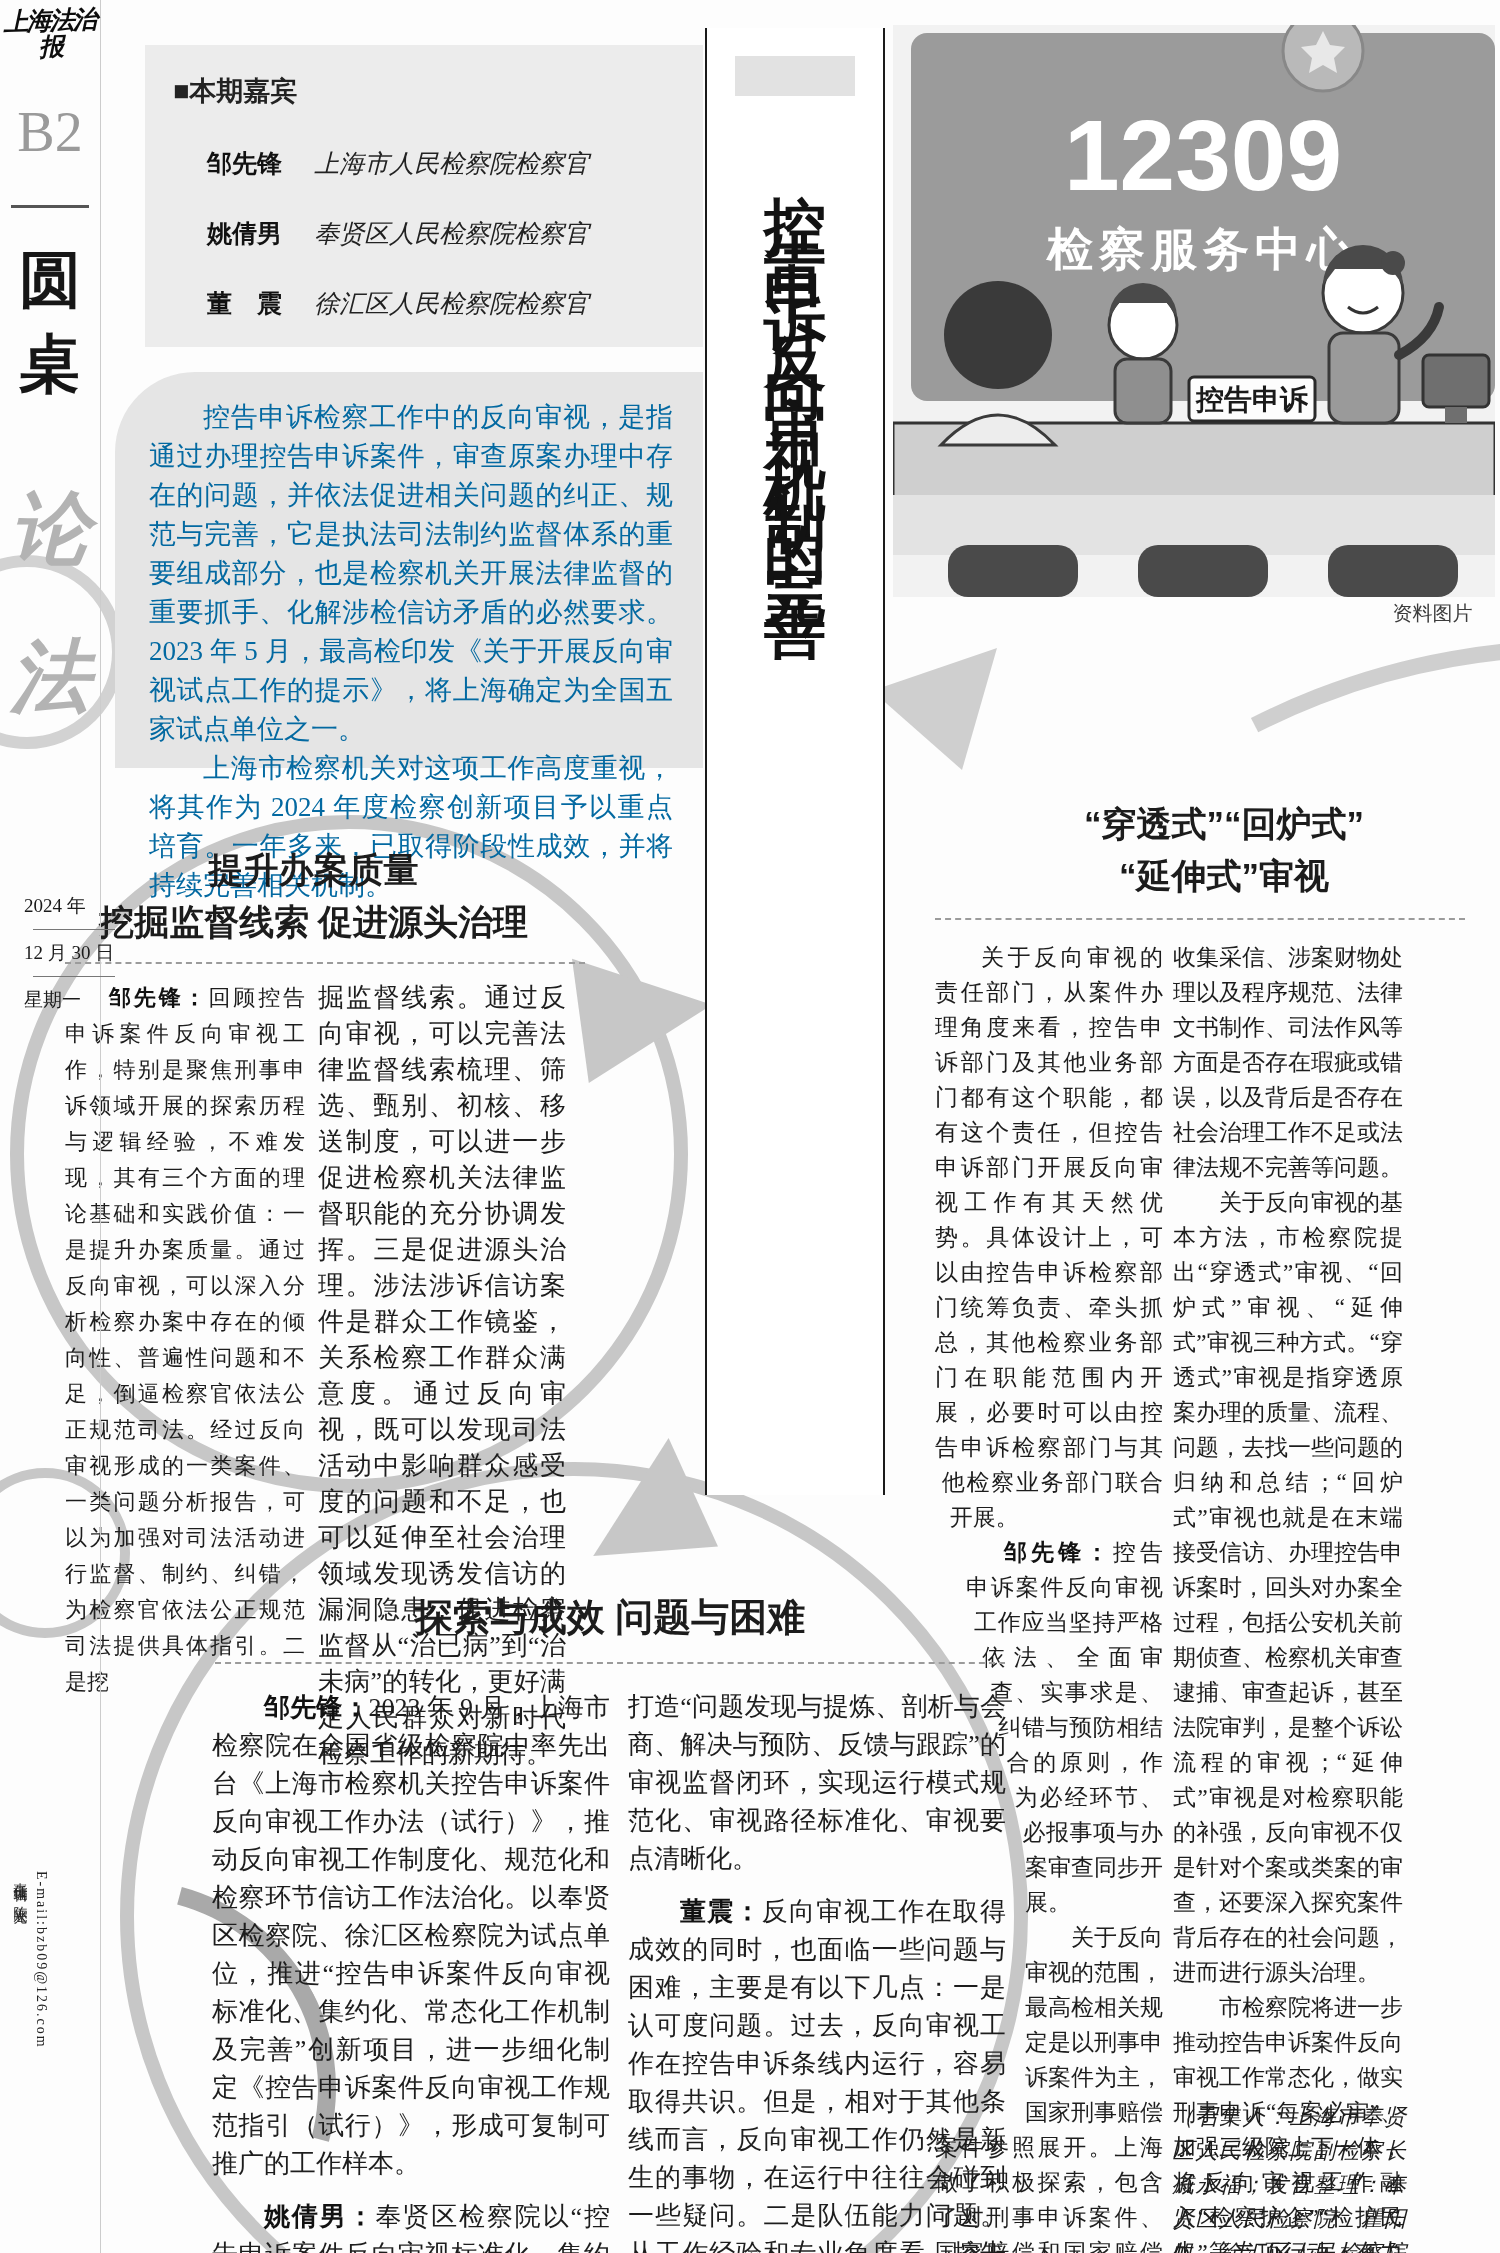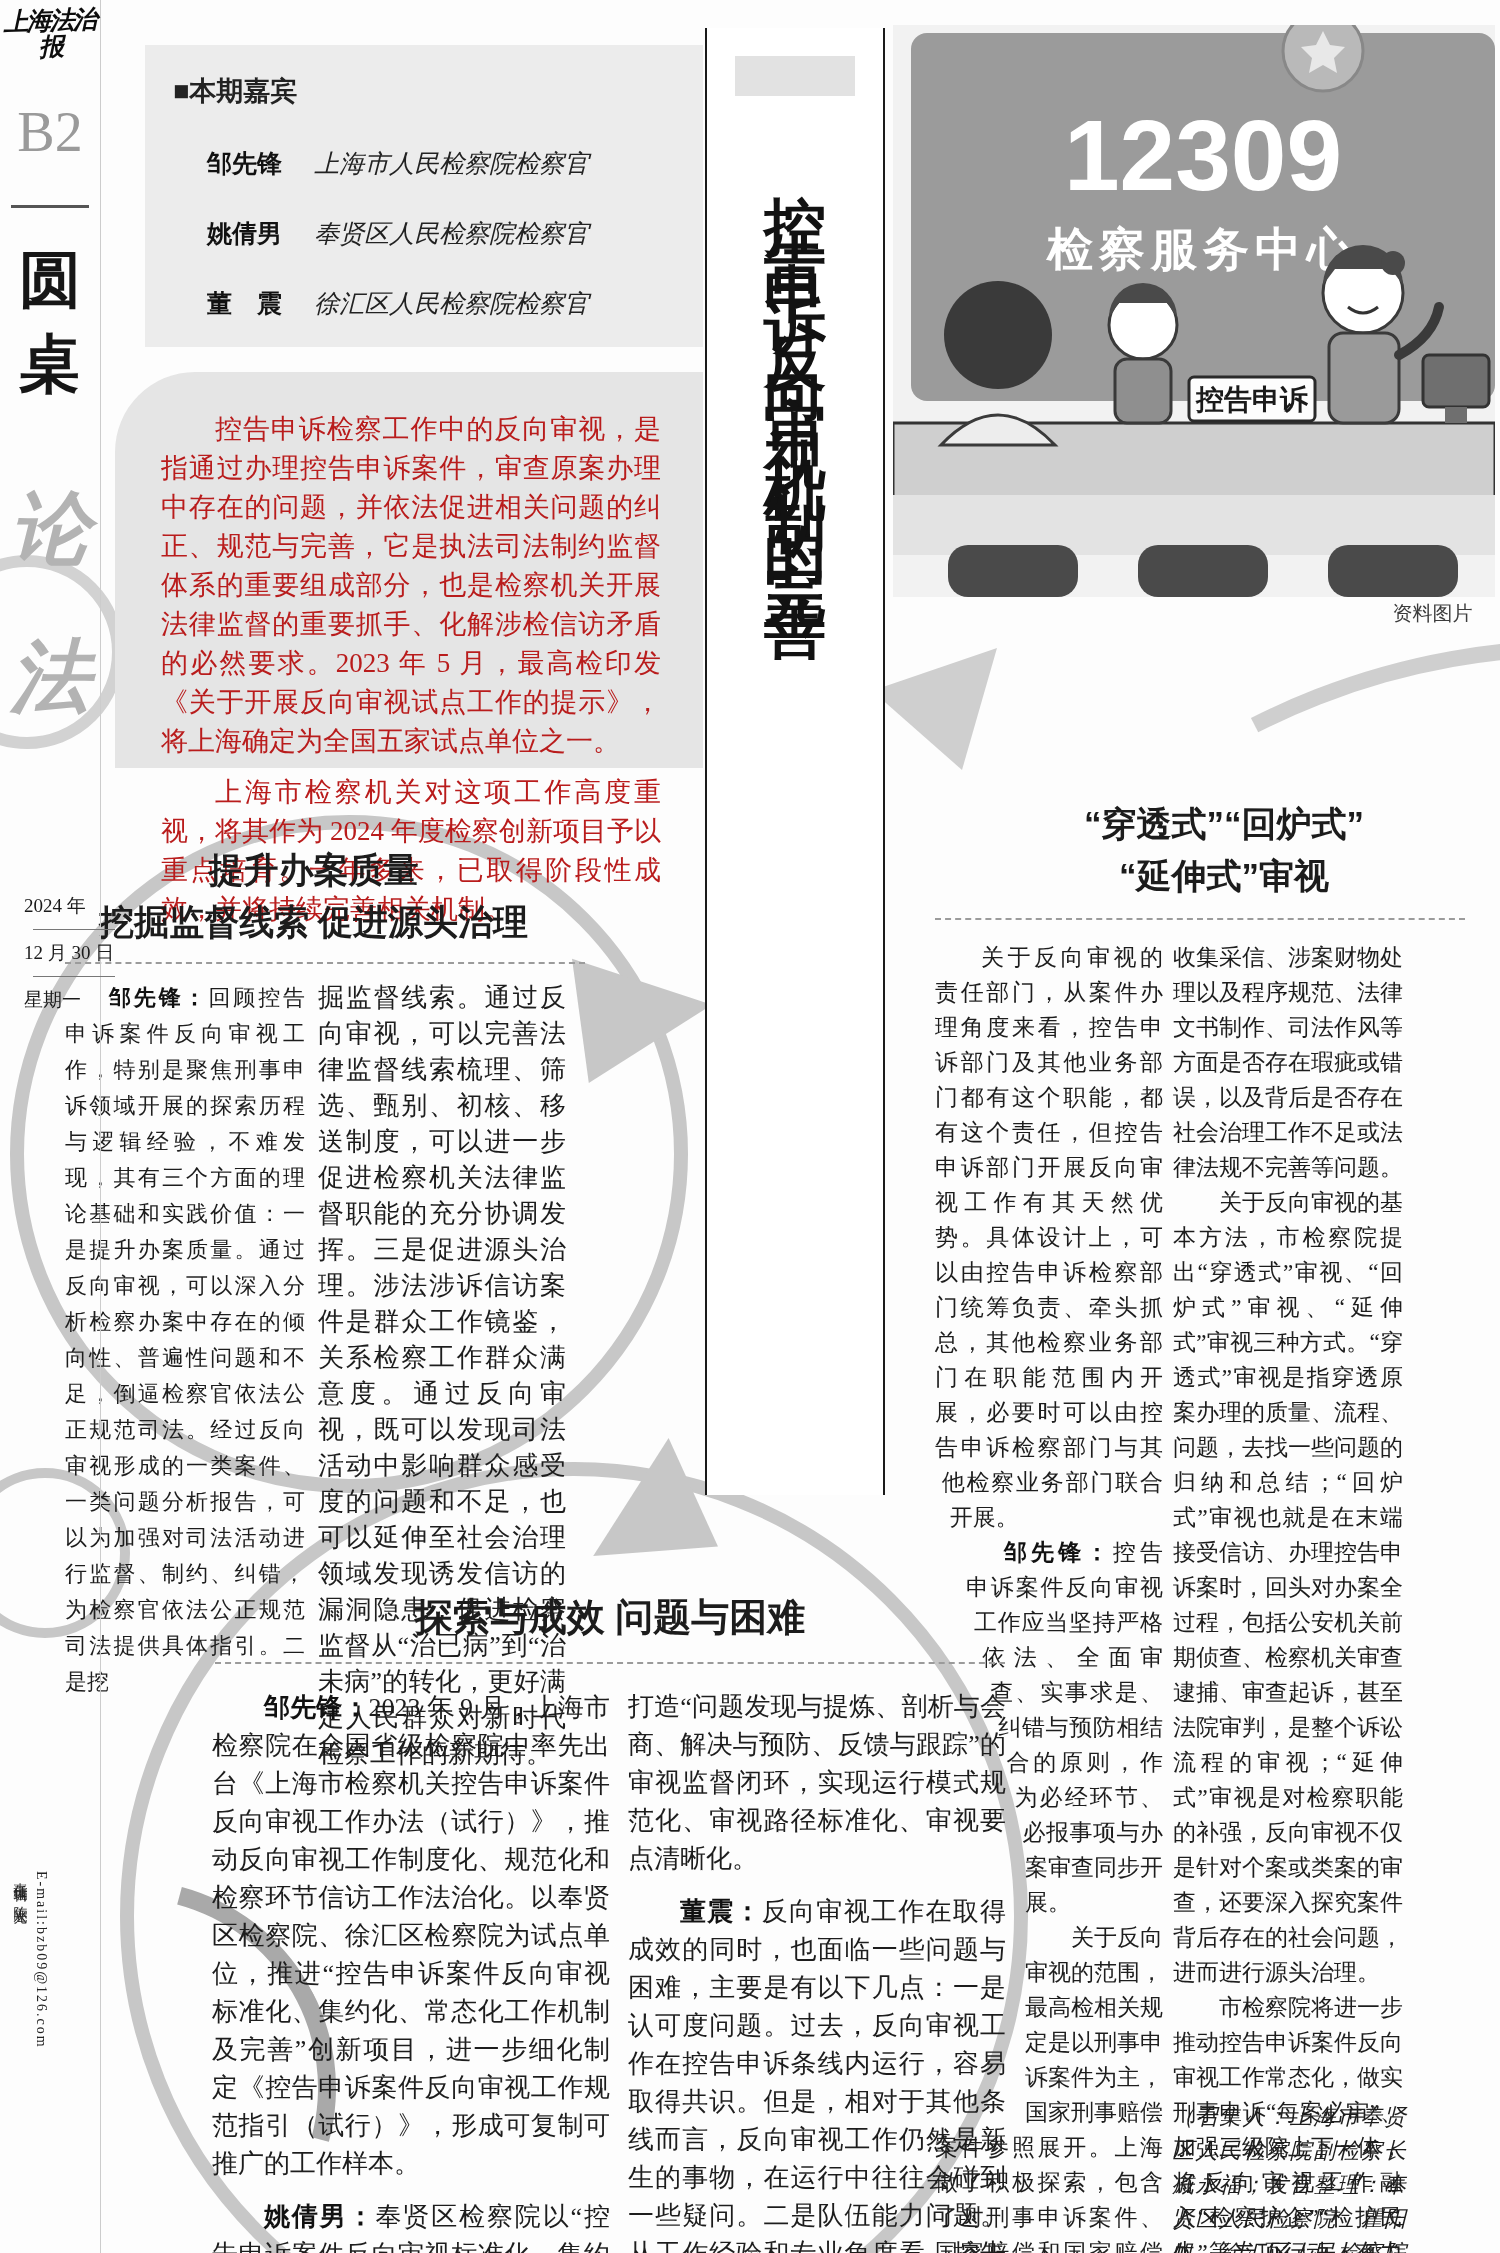--- a/index.html
+++ b/index.html
@@ -30,21 +30,21 @@
   .editor-v{position:absolute;left:10px;bottom:2px;height:380px;writing-mode:vertical-lr;font-size:14px;letter-spacing:2px;color:#222;line-height:1.5;}
   
   .guest-box{position:absolute;left:145px;top:45px;width:558px;height:302px;background:#ececec;z-index:2;}
   .guest-label{position:absolute;left:28px;top:28px;font-family:"Liberation Sans","DejaVu Sans",sans-serif;font-weight:bold;font-size:27px;color:#222;}
   .guest-row{position:absolute;left:62px;font-size:25px;}
   .guest-name{font-family:"Liberation Sans","DejaVu Sans",sans-serif;font-weight:bold;color:#111;margin-right:26px;}
   .guest-title{font-style:italic;color:#222;}
   
   .intro{position:absolute;left:115px;top:372px;width:588px;height:396px;background:#e5e5e5;z-index:2;border-radius:80px 0 0 0;padding:0;}
   .intro-inner{padding:26px 30px 0 34px;}
-  .intro p{margin:12px;font-size:27px;line-height:39px;text-align:justify;text-indent:2em;color:#b91c1c;}
+  .intro p{margin:0;font-size:27px;line-height:39px;text-align:justify;text-indent:2em;color:#0369a1;}
   
   .headline-col{position:absolute;left:705px;top:28px;width:176px;height:1467px;border-left:2px solid #1a1a1a;border-right:2px solid #1a1a1a;z-index:2;background:#ffffff;}
   .headline-deco{position:absolute;left:28px;top:28px;width:120px;height:40px;background:#e2e2e2;}
   .headline-text{position:absolute;left:50%;transform:translateX(-50%);top:118px;writing-mode:vertical-rl;font-size:62px;font-weight:bold;letter-spacing:33px;color:#121212;font-family:"Liberation Serif","DejaVu Serif",serif;white-space:nowrap;}
   
   .illu{position:absolute;left:893px;top:25px;width:602px;height:572px;z-index:2;}
   .illu-caption{position:absolute;left:1370px;top:600px;width:125px;text-align:center;font-size:20px;color:#3c3c3c;z-index:2;}
   
   .sec-title{position:absolute;z-index:2;text-align:center;font-family:"Liberation Sans","DejaVu Sans",sans-serif;font-weight:bold;color:#1c1c1c;}
   .dashed{position:absolute;z-index:2;border-top:2px dashed #9b9b9b;}

